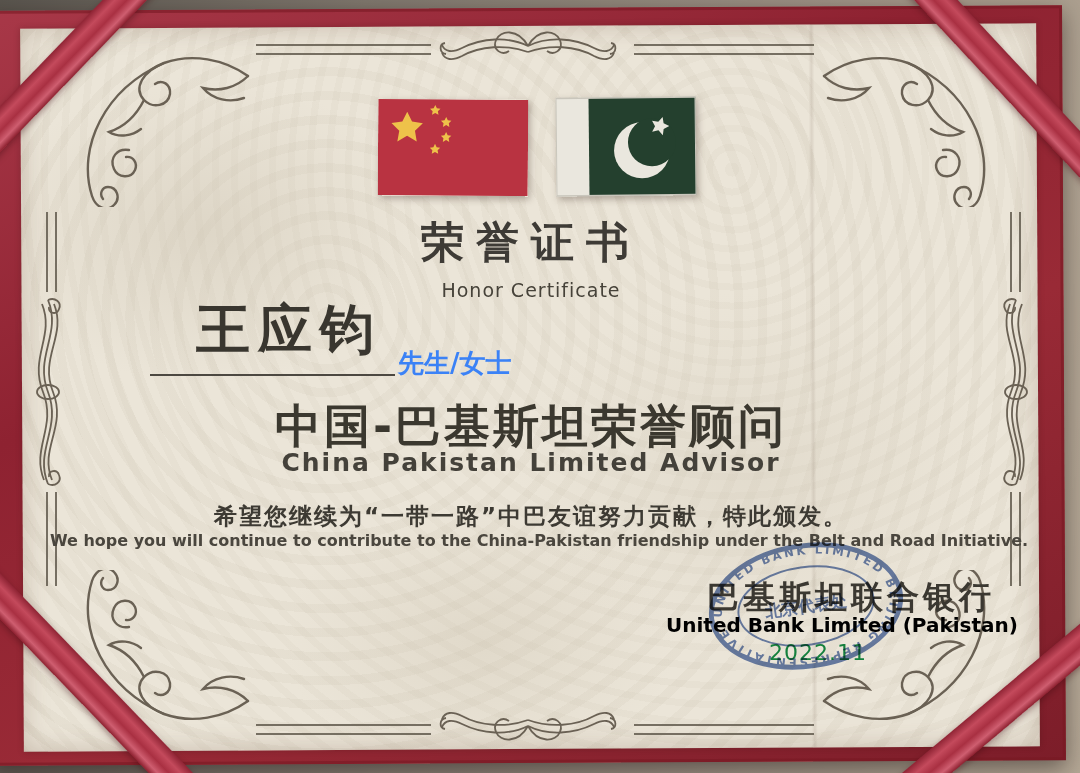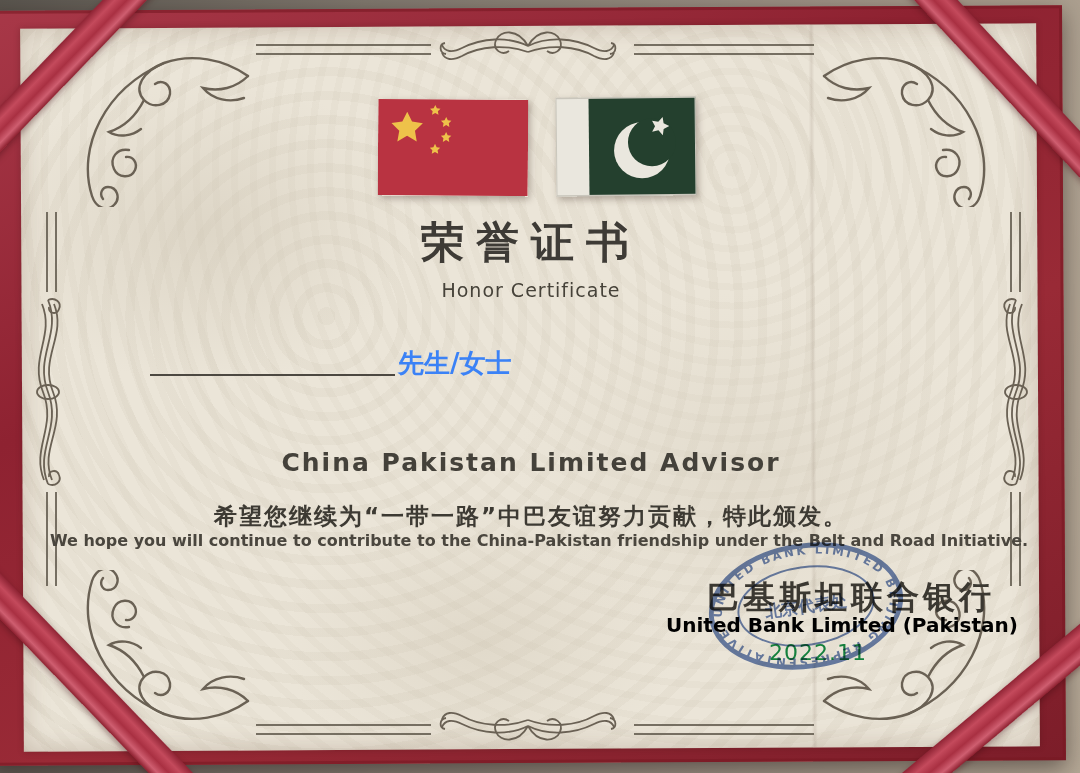--- a/index.html
+++ b/index.html
@@ -174,23 +174,25 @@
       <rect x="33" width="107" height="98" fill="#24402e"></rect>
       <circle cx="86" cy="53" r="28" fill="#eae7de"></circle>
       <circle cx="96" cy="45" r="24" fill="#24402e"></circle>
       <use href="#starShape" transform="translate(104,29) scale(.95) rotate(18)" fill="#eae7de"></use>
       <rect width="140" height="98" fill="none" stroke="#c9c6bc" stroke-width="2"></rect>
     </svg>
 
     <div class="txt center title-cn">荣誉证书</div>
     <div class="txt center title-en">Honor Certificate</div>
 
+    <div class="txt name">王应钧</div>
     <div class="name-line"></div>
     <div class="txt honorific">先生/女士</div>
 
+    <div class="txt center award-cn">中国-巴基斯坦荣誉顾问</div>
     <div class="txt center award-en">China Pakistan Limited Advisor</div>
 
     <div class="txt center msg-cn">希望您继续为“一带一路”中巴友谊努力贡献，特此颁发。</div>
     <div class="txt center msg-en">We hope you will continue to contribute to the China-Pakistan friendship under the Belt and Road Initiative.</div>
 
     <div class="txt issuer-cn">巴基斯坦联合银行</div>
     <div class="txt issuer-en">United Bank Limited (Pakistan)</div>
     <div class="txt date">2022.11</div>
 
     <svg class="stamp" viewBox="0 0 212 140">

